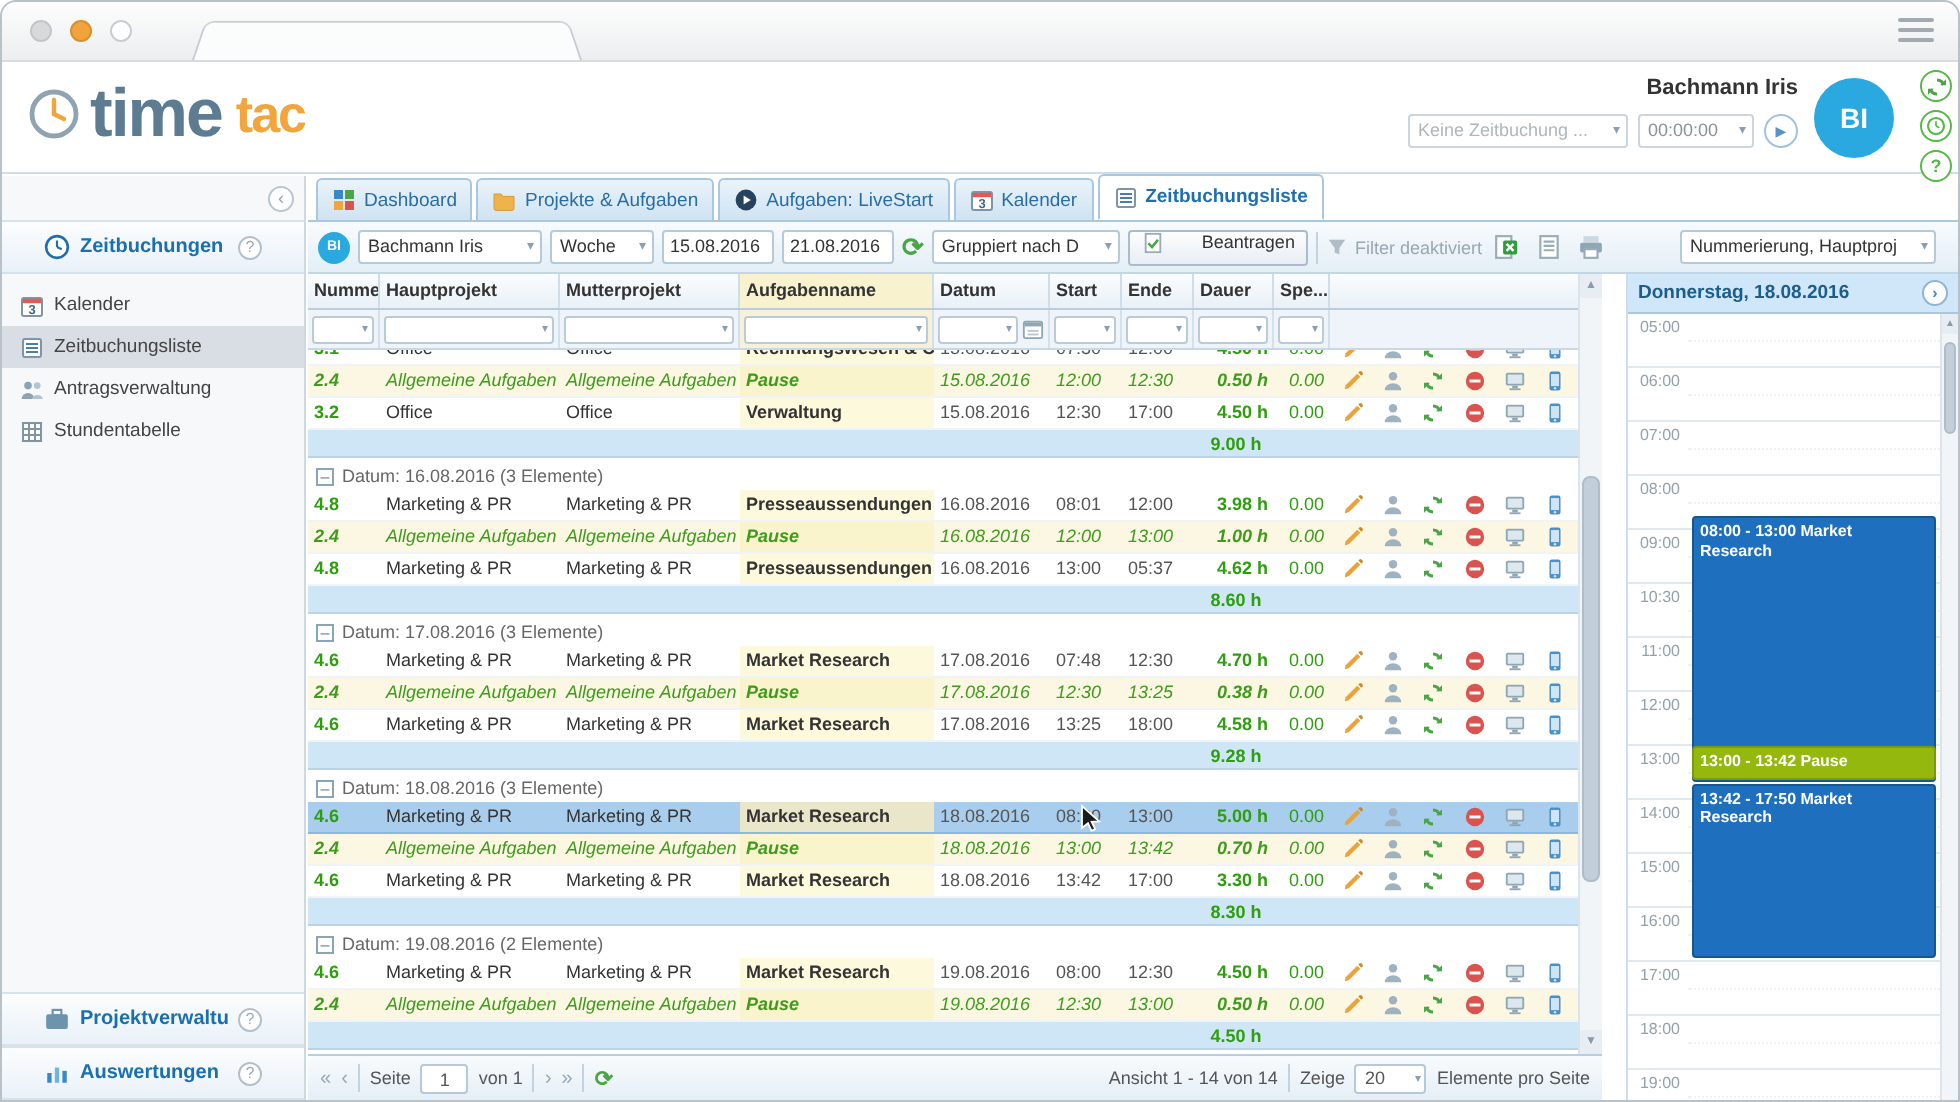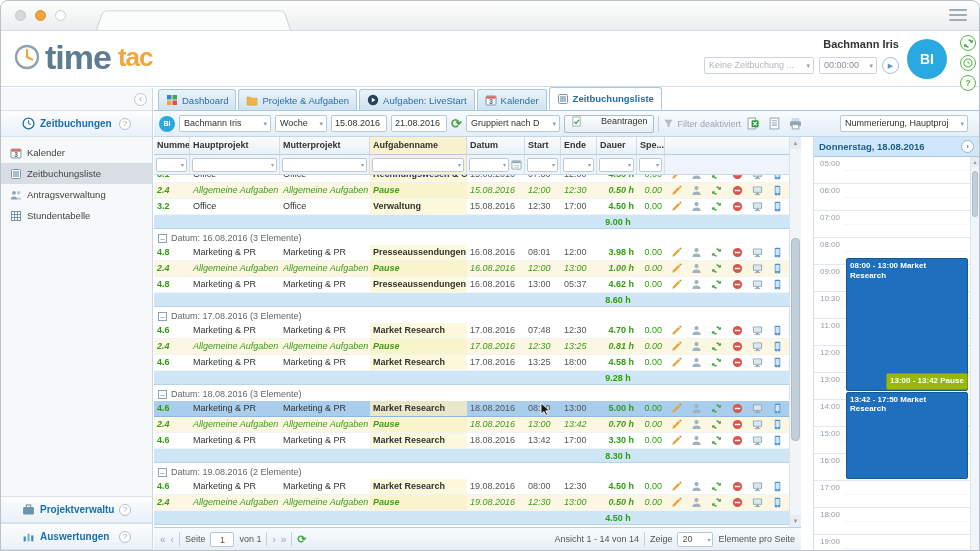--- a/index.html
+++ b/index.html
@@ -812,21 +812,21 @@
         </div>
       </div>
       <div class="row pause">
         <div class="cell col-0 c-num">2.4</div>
         <div class="cell col-1 c-haupt">Allgemeine Aufgaben</div>
         <div class="cell col-2 c-mutter">Allgemeine Aufgaben</div>
         <div class="cell col-3 c-aufgabe">Pause</div>
         <div class="cell col-4 c-datum">17.08.2016</div>
         <div class="cell col-5 c-start">12:30</div>
         <div class="cell col-6 c-ende">13:25</div>
-        <div class="cell col-7 c-dauer">0.81 h</div>
+        <div class="cell col-7 c-dauer">0.38 h</div>
         <div class="cell col-8 c-spe">0.00</div>
         <div class="icons-cell">
           <span class="icon row-icon">
             <svg width="11" height="11" viewBox="0 0 12 12">
               <path d="M1.5 10.5 l0.5-2.2 6.3-6.3 1.7 1.7-6.3 6.3z" fill="#e8a33d"></path>
               <path d="M8.9 1.4 l1.7 1.7 0.6-0.6a0.8 0.8 0 0 0 0-1.1l-0.6-0.6a0.8 0.8 0 0 0-1.1 0z" fill="#c98a2a"></path>
             </svg>
           </span>
           <span class="icon row-icon">
             <svg width="11" height="11" viewBox="0 0 12 12">
@@ -1281,21 +1281,21 @@
         <span class="dp-hour">17:00</span>
       </div>
       <div class="dp-slot">
         <span class="dp-hour">18:00</span>
       </div>
       <div class="dp-slot">
         <span class="dp-hour">19:00</span>
       </div>
       <div class="dp-events">
         <div class="dp-event blue" style="top: 81px; height: 133px; margin-top: 20px;">08:00 - 13:00 Market Research</div>
-        <div class="dp-event green" style="top: 216px; height: 16.9px; margin-left: 40px;">13:00 - 13:42 Pause</div>
+        <div class="dp-event green" style="top: 216px; height: 16.9px;">13:00 - 13:42 Pause</div>
         <div class="dp-event blue" style="top: 234.9px; height: 87.1px;">13:42 - 17:50 Market Research</div>
       </div>
     </div>
   <div class="dp-scroll">
     <div class="dp-sbtn">▲</div>
     <div class="dp-thumb"></div>
   </div>
 </div>
 
 <div class="cursor"><svg width="12" height="15" viewBox="0 0 12 15">

